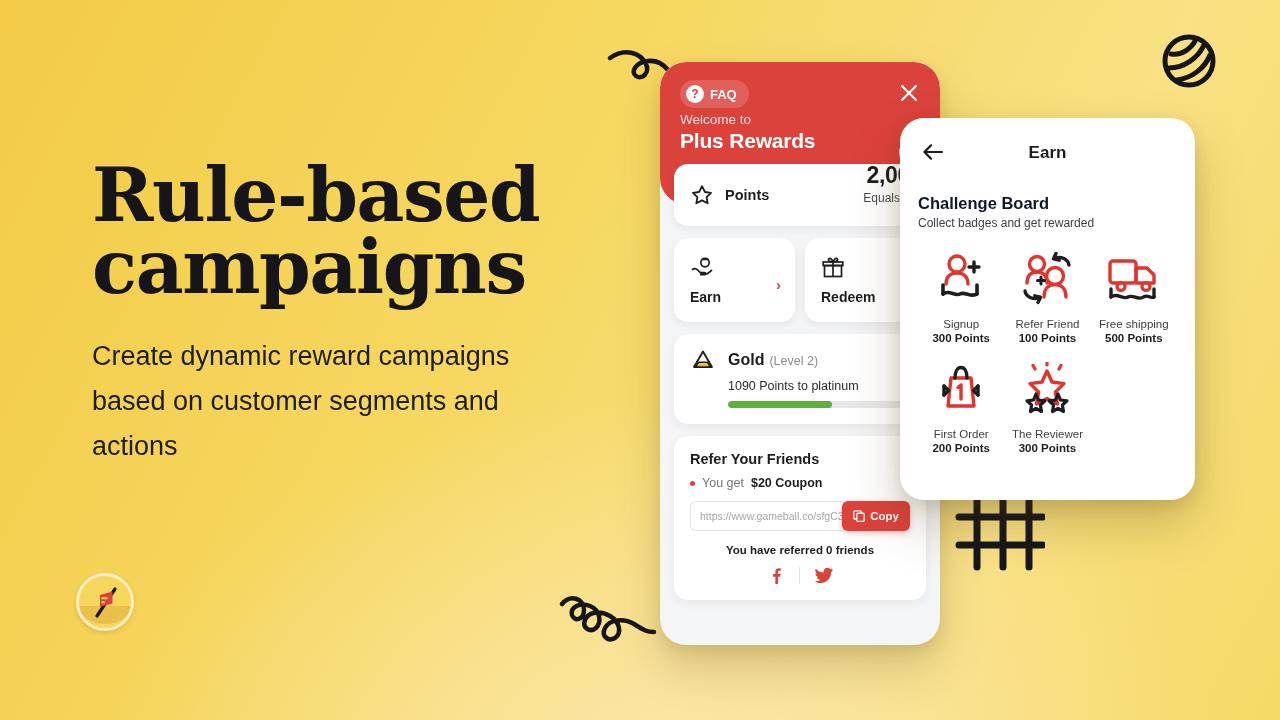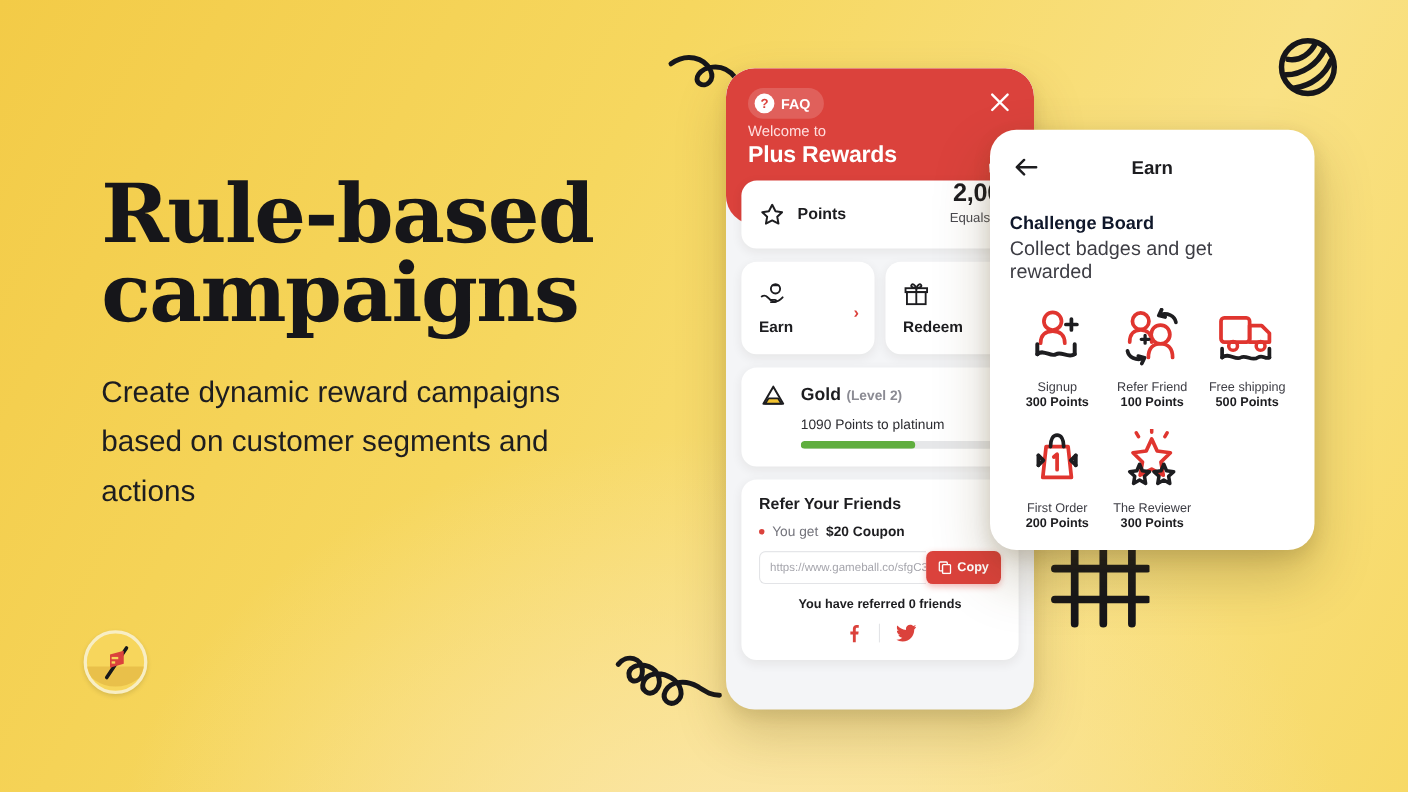--- a/index.html
+++ b/index.html
@@ -108,21 +108,21 @@
     box-shadow:0 3px 10px rgba(40,30,10,.07);
     display:flex; flex-direction:column; justify-content:center;
     padding-left:16px; gap:9px; position:relative;
   }
   .tile-label { font-size:14px; font-weight:700; color:#1d1d20; }
   .tile .chev { position:absolute; right:14px; top:38px; color:#db423c; font-size:15px; font-weight:700; }
 
   .tier-card { margin-top:12px; padding:14px 16px 16px 16px; }
   .tier-row { display:flex; align-items:center; gap:12px; }
   .tier-name { font-size:16px; font-weight:700; color:#1d1d20; }
-  .tier-level { font-size:12.5px; color:#8b8b93; margin-left:5px; font-weight:700; }
+  .tier-level { font-size:12.5px; color:#8b8b93; margin-left:5px; font-weight:400; }
   .tier-sub { font-size:12.5px; color:#2c2c31; margin:7px 0 0 38px; }
   .bar { height:7px; border-radius:4px; background:#e6e7e9; margin:8px 0 0 38px; overflow:hidden; }
   .bar > i { display:block; height:100%; border-radius:4px; background:#5fae3e; }
 
   .refer-card { margin-top:12px; padding:15px 16px 16px 16px; position:relative; }
   .refer-title { font-size:14.5px; font-weight:700; color:#1d1d20; }
   .refer-get { font-size:12.5px; color:#74747c; margin-top:9px; display:flex; align-items:center; gap:7px; }
   .refer-get .dot { width:5px; height:5px; border-radius:50%; background:#db423c; display:inline-block; }
   .refer-get b { color:#1d1d20; font-weight:700; }
   .link-row { display:flex; margin-top:11px; align-items:stretch; }
@@ -148,21 +148,21 @@
   .earn-panel {
     position:absolute; left:900px; top:118px; width:295px; height:382px;
     background:#fff; border-radius:24px;
     box-shadow:0 24px 50px rgba(80,60,15,.26), 0 6px 16px rgba(80,60,15,.14);
     padding:22px 18px 0 18px;
   }
   .earn-head { display:flex; align-items:center; position:relative; height:26px; }
   .back-arrow { position:absolute; left:4px; top:2px; cursor:pointer; }
   .earn-title { width:100%; text-align:center; font-size:17px; font-weight:700; color:#1d1d20; }
   .cb-title { color:#0f172a; font-size:16.5px; font-weight:700; margin-top:28px; }
-  .cb-sub { color:#3d3d44; font-size:18px; margin-top:3px; }
+  .cb-sub { color:#3d3d44; font-size:12px; margin-top:3px; }
 
   .badge-grid {
     display:grid; grid-template-columns:repeat(3,1fr);
     row-gap:14px; margin-top:18px;
   }
   .badge { display:flex; flex-direction:column; align-items:center; cursor:pointer; }
   .badge-art { height:62px; display:flex; align-items:center; justify-content:center; }
   .badge-name { font-size:11.5px; color:#3d3d44; margin-top:8px; }
   .badge-pts { font-size:11.5px; color:#1d1d20; font-weight:700; margin-top:2px; }
 </style>

